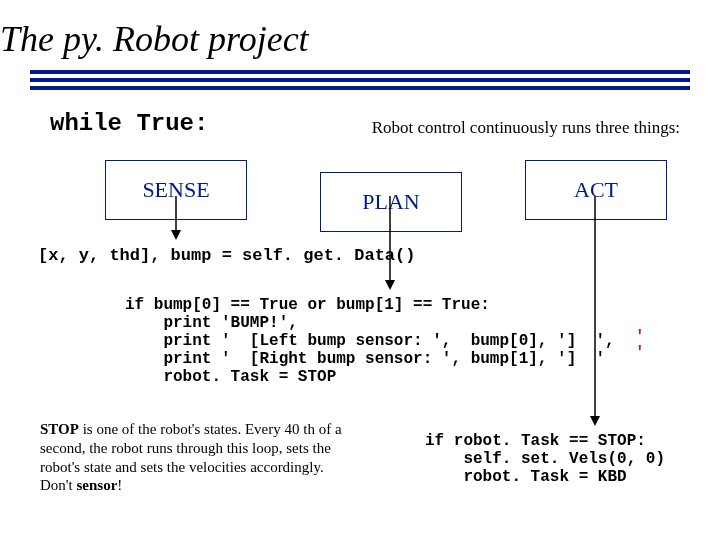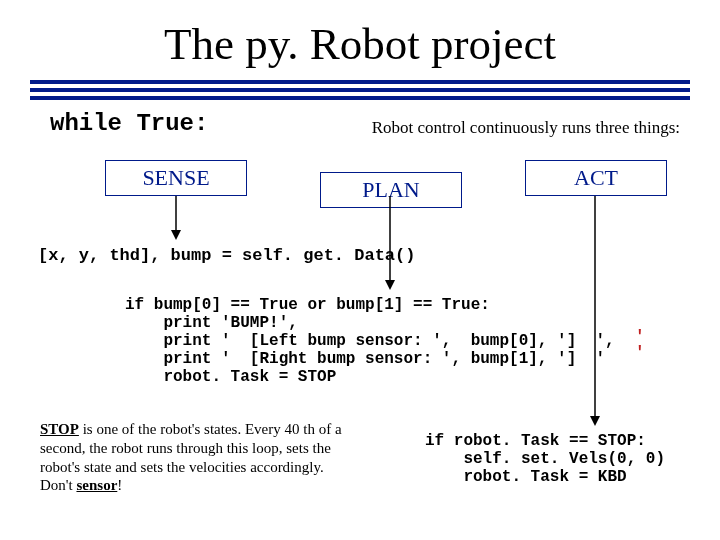--- a/index.html
+++ b/index.html
@@ -7,23 +7,24 @@
     padding: 0;
     width: 720px;
     height: 540px;
     background: #fff;
     font-family: "Times New Roman", serif;
     color: #000;
     position: relative;
     overflow: hidden;
   }
   .title {
-    font-size: 45px;
-    text-align: center;
+    font-size: 36px;
+    text-align: left;
     margin-top: 18px;
+    font-style: italic;
   }
   .rules {
     margin: 10px 30px 0 30px;
   }
   .rule { height: 4px; background: #001a8a; margin-bottom: 4px; }
   .while {
     position: absolute;
     left: 50px; top: 110px;
     font-family: Liberation Mono, monospace;
     font-weight: bold;
@@ -33,21 +34,21 @@
     position: absolute;
     right: 40px; top: 118px;
     font-size: 17px;
   }
   .box {
     position: absolute;
     border: 1.5px solid #001a8a;
     color: #001a8a;
     text-align: center;
     font-size: 22px;
-    padding: 4px 0;
+    padding: 16px 0;
     width: 140px;
   }
   .box-sense { left: 105px; top: 160px; }
   .box-plan  { left: 320px; top: 160px; margin-top: 12px; }
   .box-act   { left: 525px; top: 160px; }
   svg.arrow { position: absolute; }
   .code1 {
     position: absolute;
     left: 38px; top: 246px;
     font-family: "Courier New", monospace;
@@ -63,21 +64,21 @@
     font-size: 16px;
     white-space: pre;
   }
   .footnote {
     position: absolute;
     left: 40px; top: 420px;
     width: 305px;
     font-size: 15px;
     line-height: 1.25;
   }
-  .footnote b { font-weight: bold; text-decoration: underline; }
+  .footnote b { font-weight: bold; }
   .code3 {
     position: absolute;
     left: 425px; top: 432px;
     font-family: "Courier New", monospace;
     font-weight: bold;
     font-size: 16px;
     white-space: pre;
   }
   .redq { color: #c02020; }
 </style>

